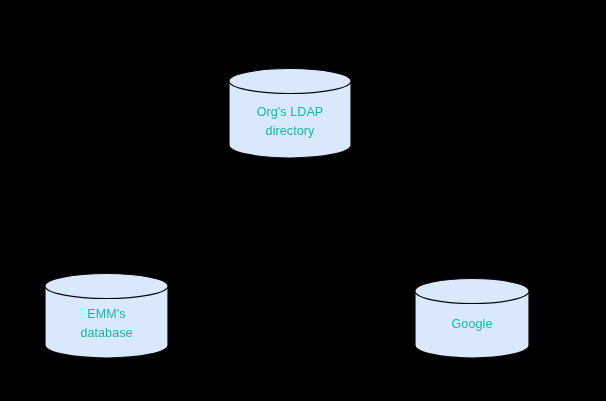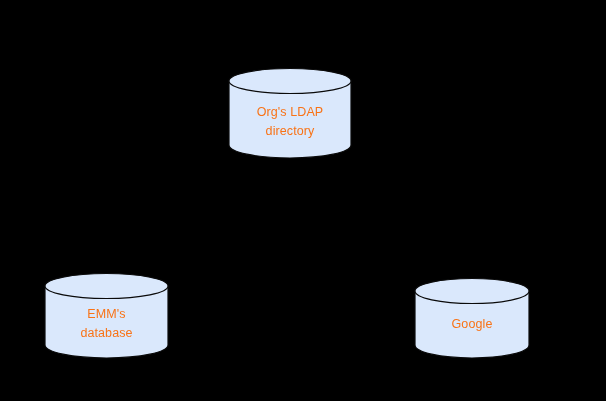--- a/index.html
+++ b/index.html
@@ -23,21 +23,21 @@
     position: absolute;
     top: 0;
     left: 0;
     overflow: visible;
   }
   .node-label {
     position: absolute;
     left: 0;
     right: 0;
     text-align: center;
-    color: #f97316;
+    color: #14b8a6;
     font-family: "Liberation Sans", sans-serif;
     font-size: 12.5px;
     line-height: 19px;
     letter-spacing: 0.1px;
     white-space: pre-line;
     pointer-events: none;
   }
 </style>
 </head>
 <body>

